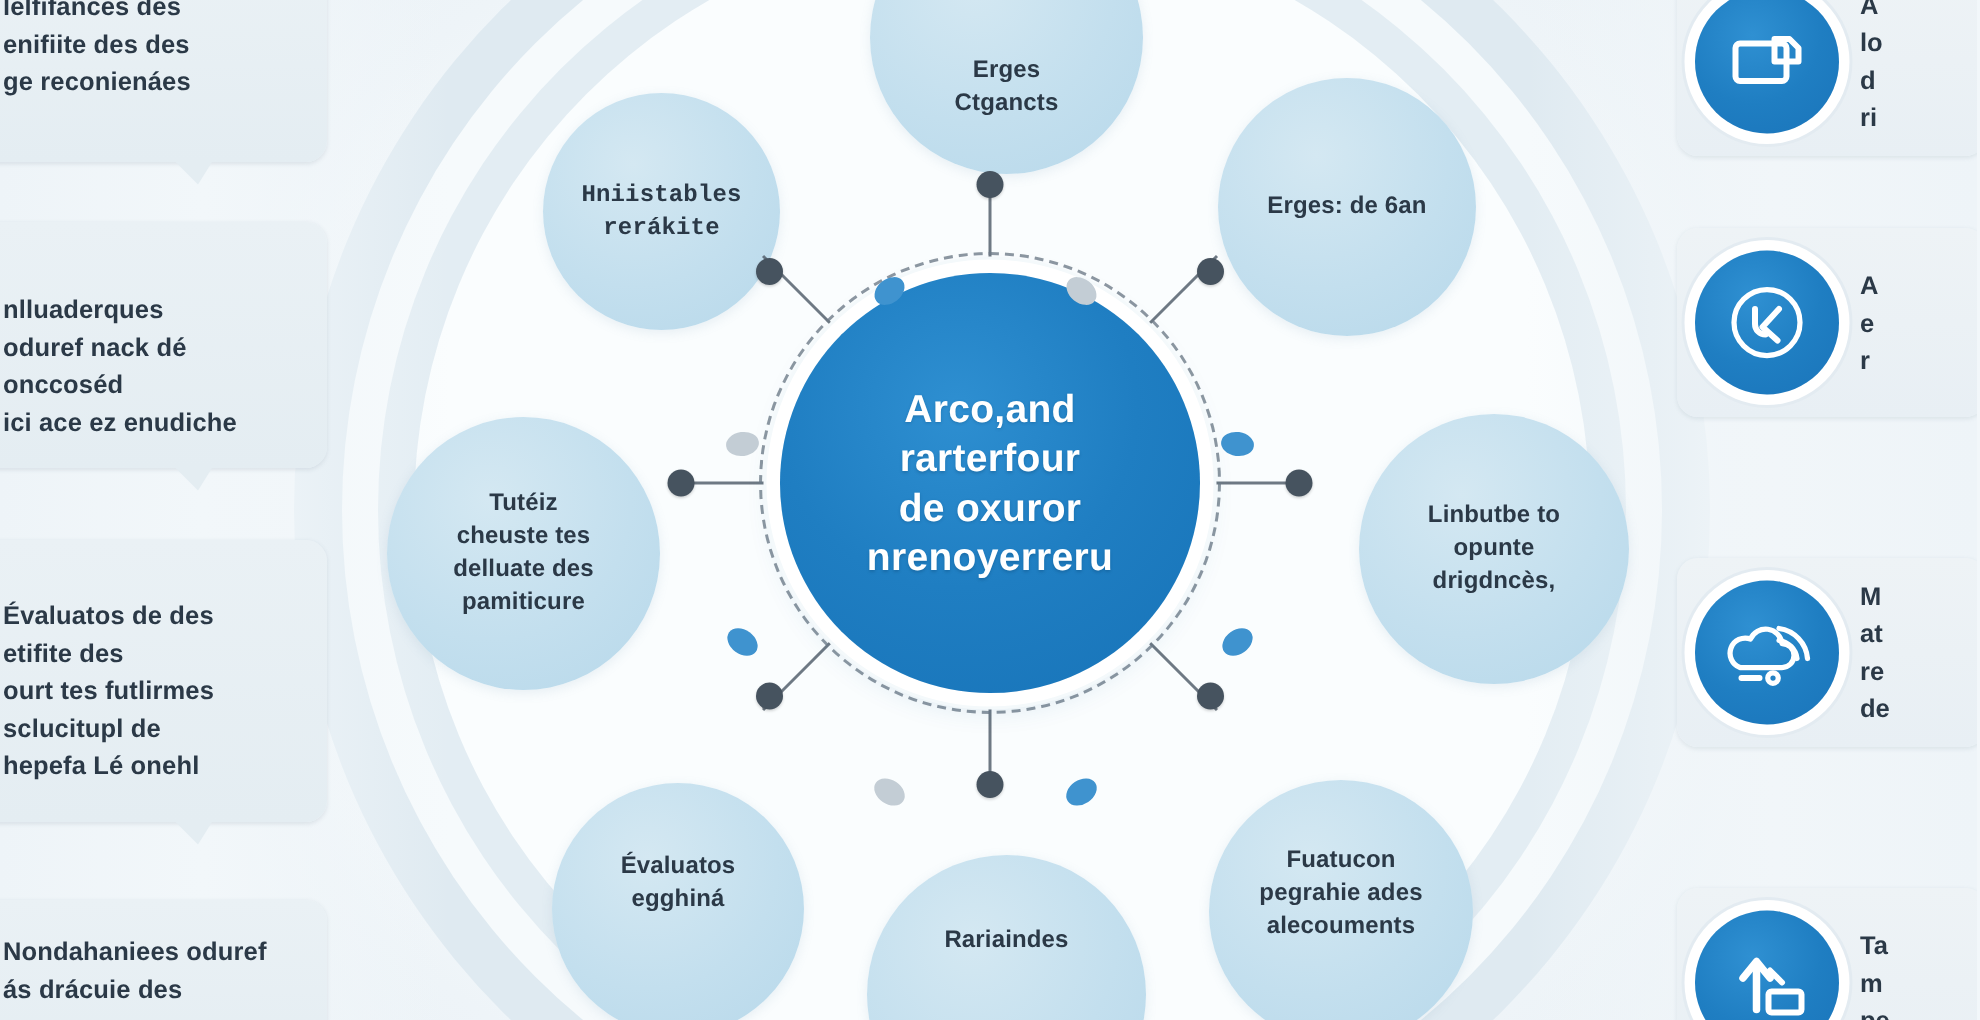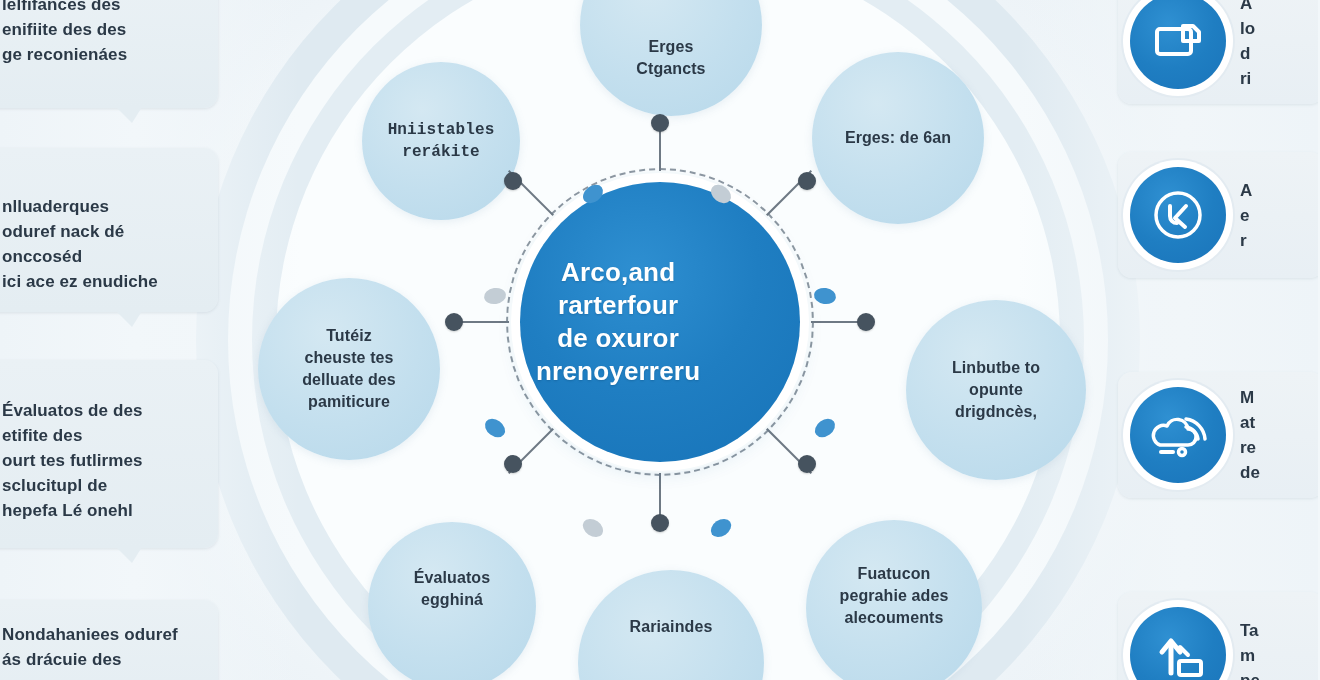--- a/index.html
+++ b/index.html
@@ -70,21 +70,21 @@
   
   .hub{position:absolute;left:420px;top:0px;width:480px;height:680px;}
   .hub-dashring{
     position:absolute;left:86px;top:168px;width:308px;height:308px;
     border-radius:50%;border:2px dashed #6e7b87;opacity:.78;box-sizing:border-box;
   }
   .hub-core{
     position:absolute;left:100px;top:182px;width:280px;height:280px;border-radius:50%;
     background:radial-gradient(circle at 42% 32%,#2e8fd1 0%,#1f7ec2 48%,#1773b8 100%);
     box-shadow:0 0 0 9px #ffffff,0 0 0 11px #f4f9fb, 0 6px 22px rgba(25,95,150,.20);
-    display:flex;align-items:center;
+    display:flex;align-items:center;justify-content:center;
   }
   .hub-core-text{
     color:#ffffff;font-size:26px;line-height:33px;font-weight:bold;
     text-align:center;white-space:pre-line;letter-spacing:.2px;
     text-shadow:0 1px 2px rgba(10,60,100,.28);
     padding:0 16px;
   }
   .spoke{position:absolute;background:#55626e;opacity:.85;transform-origin:0 50%;height:2px;}
   .node-dot{
     position:absolute;width:18px;height:18px;border-radius:50%;
@@ -191,21 +191,21 @@
     <div class="stext">Erges: de 6an</div>
   </div>
 
   <div class="sat" style="left:258px;top:278px;width:182px;height:182px;">
     <div class="stext">Tutéiz
 cheuste tes
 delluate des
 pamiticure</div>
   </div>
 
-  <div class="sat" style="left:906px;top:300px;width:180px;height:180px;">
+  <div class="sat" style="left:906px;top:276px;width:180px;height:180px;">
     <div class="stext">Linbutbe to
 opunte
 drigdncès,</div>
   </div>
 
   <div class="sat" style="left:368px;top:522px;width:168px;height:168px;">
     <div class="stext" style="padding-bottom:34px;">Évaluatos
 egghiná</div>
   </div>
 

